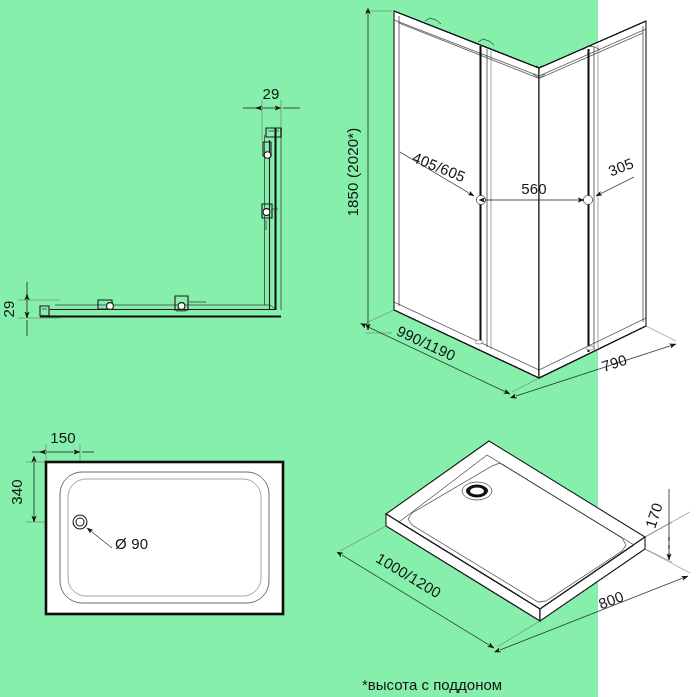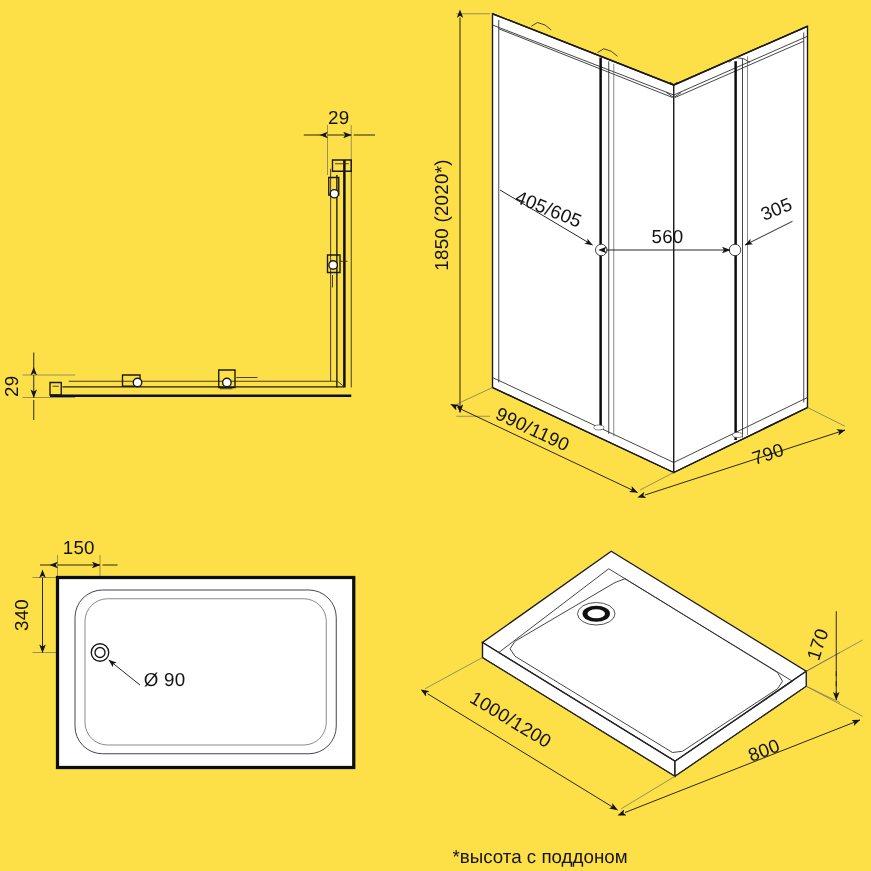--- a/index.html
+++ b/index.html
@@ -10,23 +10,23 @@
   body {
     width: 697px;
     height: 697px;
     font-family: "Liberation Sans", sans-serif;
     color: #1a1a1a;
     overflow: hidden;
     position: relative;
   }
   #sheet {
     position: relative;
-    width: 697px;
+    width: 598px;
     height: 697px;
-    background: #fde047;
+    background: #86efac;
   }
   svg.drawing {
     position: absolute;
     left: 0;
     top: 0;
     width: 697px;
     height: 697px;
   }
   
   .thin    { stroke: #2b2b2b; stroke-width: 0.7; fill: none; }

